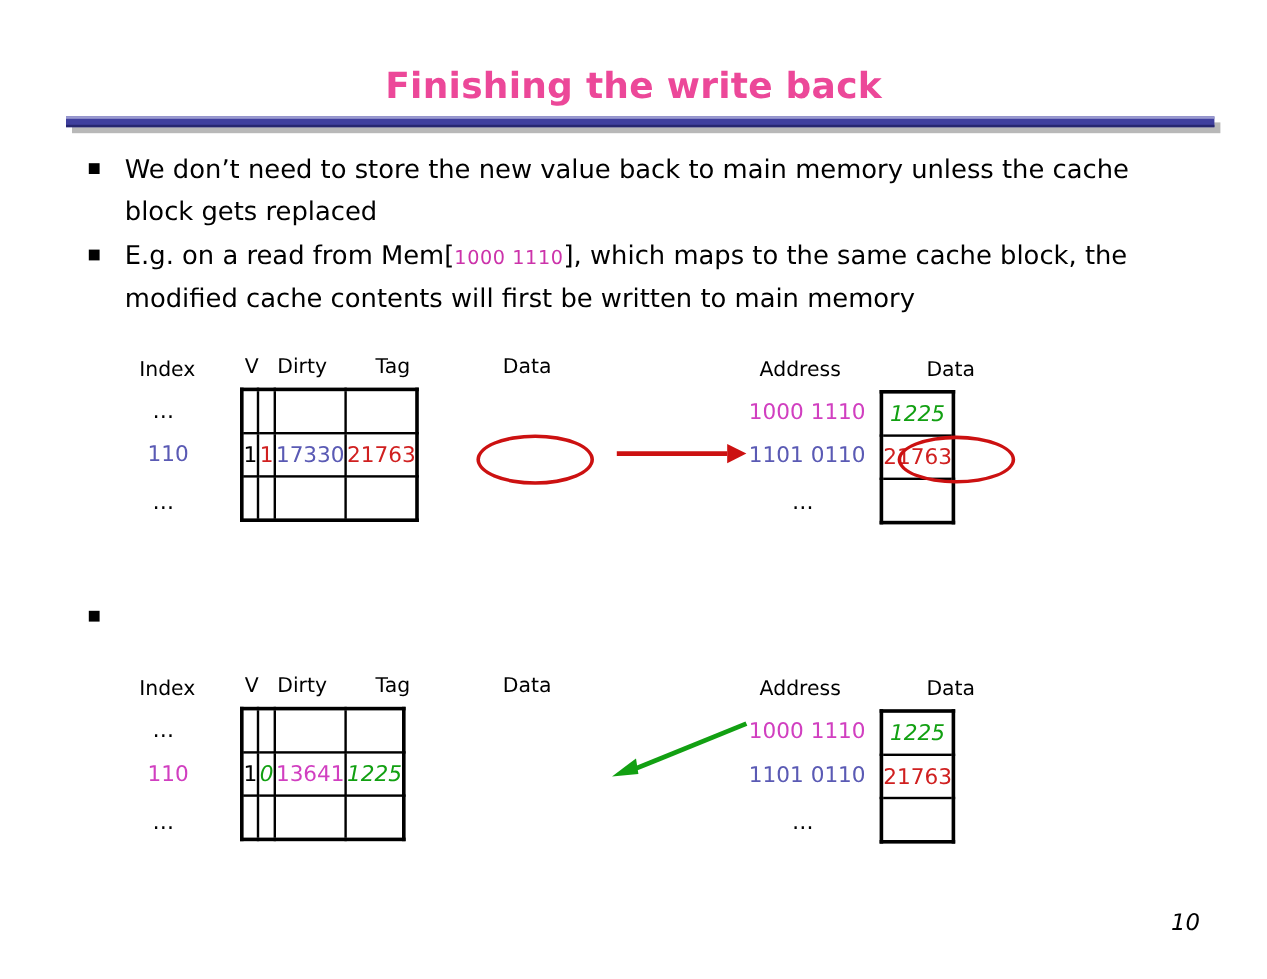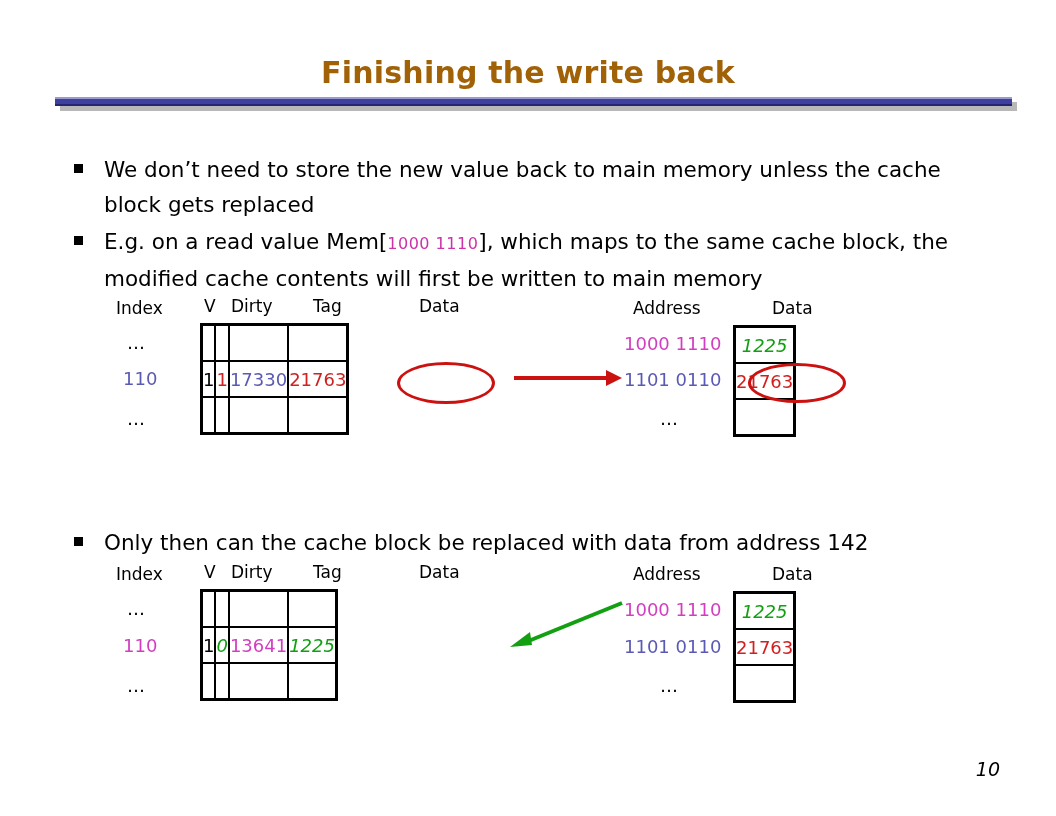--- a/index.html
+++ b/index.html
@@ -19,21 +19,21 @@
   
   .slide-title {
     position: absolute;
     left: 0;
     top: 55px;
     width: 1056px;
     text-align: center;
     font-size: 30px;
     font-weight: bold;
     letter-spacing: 0.2px;
-    color: #a16207;
+    color: #ec4899;
     white-space: nowrap;
   }
 
   
   .title-rule-wrap {
     position: absolute;
     left: 55px;
     top: 97px;
     width: 962px;
     height: 14px;
@@ -56,21 +56,20 @@
     border-top: 2px solid #9a9ad0;
     border-bottom: 2px solid #262670;
     box-sizing: border-box;
   }
 
   
   .bullet-block {
     position: absolute;
     left: 64px;
     width: 940px;
-    margin-top: 28px;
   }
   .bullet {
     position: relative;
     padding-left: 40px;
     font-size: 21.5px;
     line-height: 35px;
     color: #000000;
   }
   .bullet .marker {
     position: absolute;
@@ -190,21 +189,21 @@
 <div class="bullet-block" id="bullet-1">
   <div class="bullet">
     <span class="marker"></span>
     <span>We don’t need to store the new value back to main memory unless the cache block gets replaced</span>
   </div>
 </div>
 
 <div class="bullet-block" id="bullet-2">
   <div class="bullet">
     <span class="marker"></span>
-    <span>E.g. on a read value Mem[</span><span class="pink-bin">1000 1110</span><span>], which maps to the same cache block, the modified cache contents will first be written to main memory</span>
+    <span>E.g. on a read from Mem[</span><span class="pink-bin">1000 1110</span><span>], which maps to the same cache block, the modified cache contents will first be written to main memory</span>
   </div>
 </div>
 
 <div class="diagram">
 
   <div class="col-label" style="left:116px; top:298px;">Index</div>
   <div class="col-label" style="left:204px; top:296px;">V</div>
   <div class="col-label" style="left:231px; top:296px;">Dirty</div>
   <div class="col-label" style="left:313px; top:296px;">Tag</div>
   <div class="col-label" style="left:419px; top:296px;">Data</div>
@@ -263,21 +262,20 @@
     </tr>
   </tbody>
     </table>
 
   <div class="ellipse" style="left:748px; top:363px; width:92px; height:34px;"></div>
 </div>
 
 <div class="bullet-block" id="bullet-3">
   <div class="bullet">
     <span class="marker"></span>
-    <span>Only then can the cache block be replaced with data from address 142</span>
   </div>
 </div>
 
 <div class="diagram">
 
   <div class="col-label" style="left:116px; top:564px;">Index</div>
   <div class="col-label" style="left:204px; top:562px;">V</div>
   <div class="col-label" style="left:231px; top:562px;">Dirty</div>
   <div class="col-label" style="left:313px; top:562px;">Tag</div>
   <div class="col-label" style="left:419px; top:562px;">Data</div>

